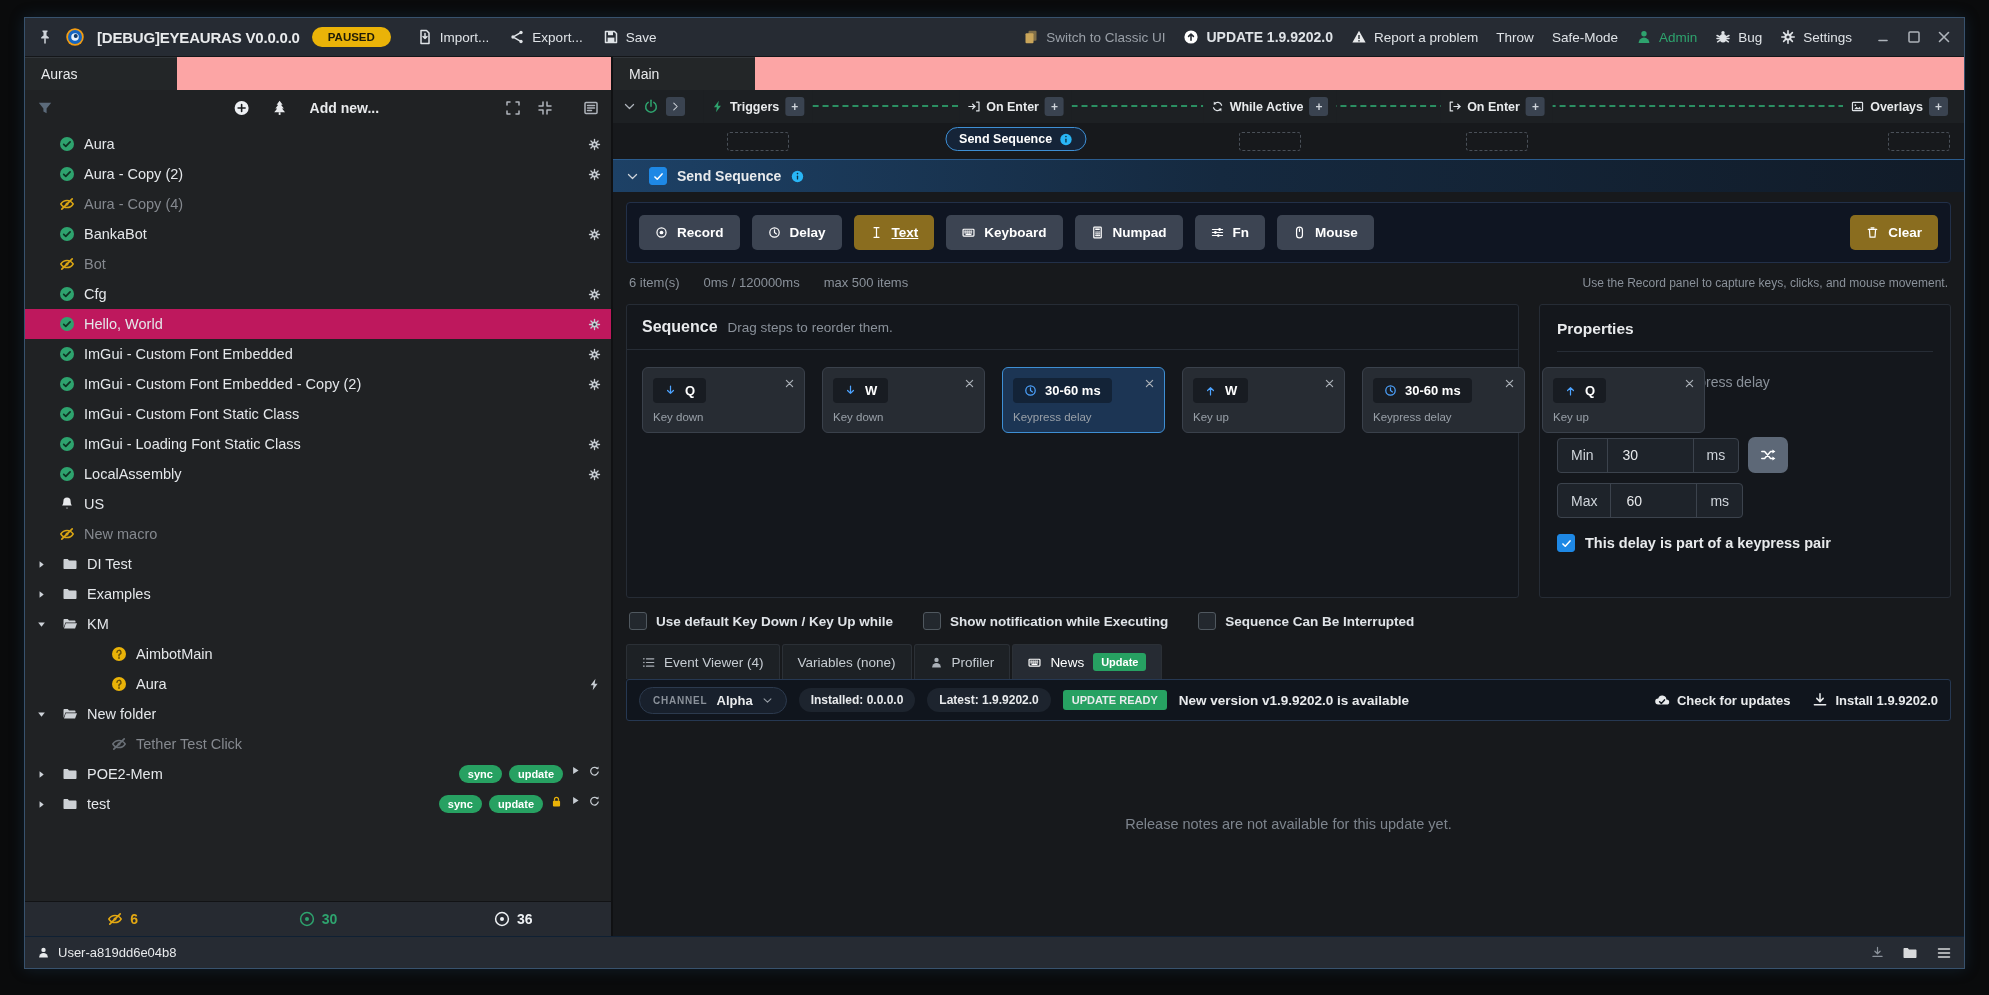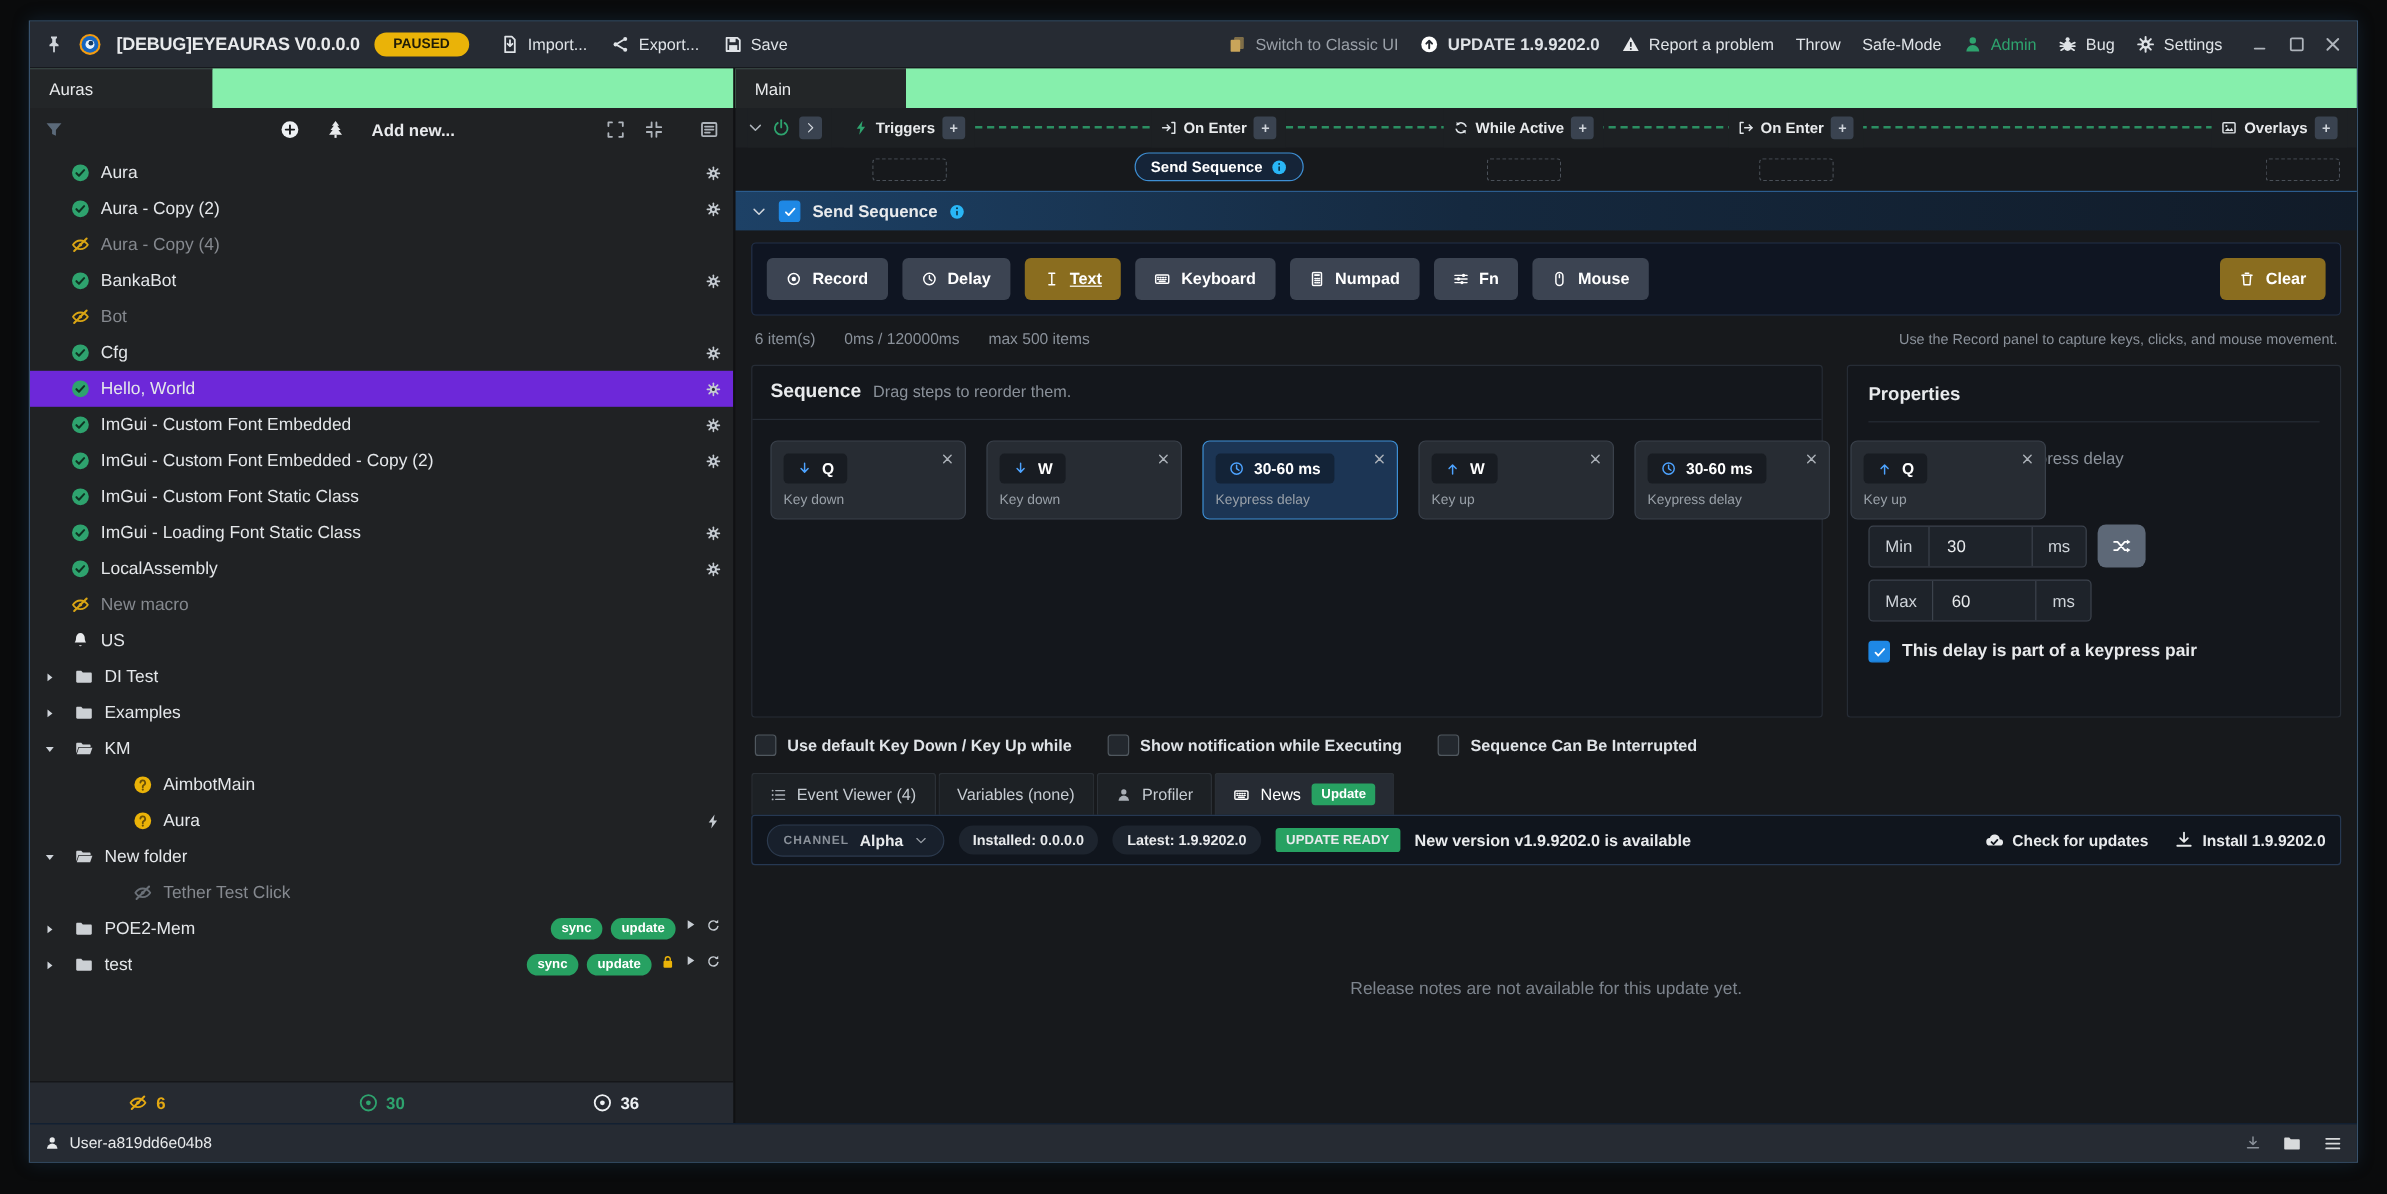--- a/index.html
+++ b/index.html
@@ -15,32 +15,32 @@
   .badge-paused{background:#eab308;color:#201c07;font-weight:bold;font-size:11.5px;padding:4px 16px;border-radius:11px;cursor:pointer}
   .tb-btn{display:flex;align-items:center;gap:7px;font-size:13.5px;color:#dfe3e7;cursor:pointer;white-space:nowrap}
   .tb-right{margin-left:auto;display:flex;align-items:center;gap:18px}
   .tb-muted{color:#9aa0a8}
   .tb-bold{font-weight:bold;font-size:14px}
   .tb-admin{color:#2ea36e}
   .winctl{display:flex;align-items:center;gap:14px;margin-left:6px;color:#aeb4bb}
   
   .content{flex:1;display:flex;min-height:0}
   .sidebar{width:586px;flex:0 0 auto;display:flex;flex-direction:column;background:#202224;border-right:2px solid #101113}
-  .tabstrip{height:33px;background:#86efac;display:flex;align-items:stretch;flex:0 0 auto}
+  .tabstrip{height:33px;background:#fca5a5;display:flex;align-items:stretch;flex:0 0 auto}
   .tab-active{background:#232628;font-size:14px;display:flex;align-items:center;padding:0 16px;min-width:120px;border-top:1px solid #32363a;cursor:pointer}
   .side-toolbar{height:36px;display:flex;align-items:center;padding:0 12px;gap:8px;flex:0 0 auto;position:relative}
   .addnew{position:absolute;left:50%;transform:translateX(-58%);display:flex;align-items:center;gap:22px;font-weight:bold;font-size:14px;cursor:pointer}
   .side-tools{margin-left:auto;display:flex;gap:16px;color:#aeb4bb}
   .tree{flex:1;overflow:hidden;padding-top:3px}
   .row{height:30px;display:flex;align-items:center;padding:0 10px 0 34px;gap:9px;font-size:14.5px;color:#e4e7ea;cursor:pointer;white-space:nowrap}
   .row.has-arrow{padding-left:11px}
   .row.child{padding-left:86px}
   .row .arr{width:17px;display:flex;color:#cfd4da}
   .row.dim{color:#85898f}
-  .row.sel{background:#6d28d9}
+  .row.sel{background:#be185d}
   .row .lbl{overflow:hidden;text-overflow:ellipsis}
   .row .rgt{margin-left:auto;display:flex;align-items:flex-start;gap:7px;color:#c6ccd2}
   .badge-g{background:#27a162;color:#fff;font-weight:bold;font-size:11px;padding:3px 9px;border-radius:9px}
   .counts{height:34px;background:#262a31;border-top:1px solid #121315;display:flex;align-items:center;flex:0 0 auto}
   .cnt{flex:1;display:flex;align-items:center;justify-content:center;gap:7px;font-weight:bold;font-size:14px}
   
   .main{flex:1;display:flex;flex-direction:column;min-width:0;background:#17191c}
   .main-tab{background:#232628;font-size:14px;display:flex;align-items:center;padding:0 16px;min-width:110px;border-top:1px solid #32363a;cursor:pointer}
   .pipeline{height:33px;background:#1d2023;position:relative;flex:0 0 auto}
   .dashline{position:absolute;left:100px;right:10px;top:15px;border-top:2px dashed #2ea36e;opacity:.85}
@@ -527,38 +527,38 @@
                     <rect x="7.2" y="1" width="1.6" height="14" rx=".8" transform="rotate(45 8 8)"></rect>
                     <rect x="7.2" y="1" width="1.6" height="14" rx=".8" transform="rotate(90 8 8)"></rect>
                     <rect x="7.2" y="1" width="1.6" height="14" rx=".8" transform="rotate(135 8 8)"></rect>
                     <circle cx="8" cy="8" r="3.6"></circle>
                   </g>
                   <circle cx="8" cy="8" r="1.6" fill="#262b33"></circle>
                 </svg>
               </span>
             </span>
           </div>
+          <div class="row">
+            <span class="ic" style="color: rgb(232, 234, 236);">
+              <svg viewBox="0 0 16 16">
+                <path d="M8 1.6a3.6 3.6 0 0 0-3.6 3.6c0 3.2-1.3 4.3-1.3 4.3h9.8s-1.3-1.1-1.3-4.3A3.6 3.6 0 0 0 8 1.6z" fill="currentColor"></path>
+                <path d="M6.8 11.8a1.3 1.3 0 0 0 2.4 0z" fill="currentColor"></path>
+              </svg>
+            </span>
+            <span class="lbl">US</span>
+          </div>
           <div class="row dim">
             <span class="ic" style="color: rgb(217, 165, 20);">
               <svg viewBox="0 0 16 16">
                 <path d="M1.8 8s2.3-3.6 6.2-3.6S14.2 8 14.2 8s-2.3 3.6-6.2 3.6S1.8 8 1.8 8z" stroke="currentColor" fill="none" stroke-width="1.5" stroke-linecap="round" stroke-linejoin="round"></path>
                 <circle cx="8" cy="8" r="1.5" fill="currentColor"></circle>
                 <path d="M2.8 13.2L13.2 2.8" stroke="currentColor" stroke-width="1.7" stroke-linecap="round"></path>
               </svg>
             </span>
             <span class="lbl">New macro</span>
-          </div>
-          <div class="row">
-            <span class="ic" style="color: rgb(232, 234, 236);">
-              <svg viewBox="0 0 16 16">
-                <path d="M8 1.6a3.6 3.6 0 0 0-3.6 3.6c0 3.2-1.3 4.3-1.3 4.3h9.8s-1.3-1.1-1.3-4.3A3.6 3.6 0 0 0 8 1.6z" fill="currentColor"></path>
-                <path d="M6.8 11.8a1.3 1.3 0 0 0 2.4 0z" fill="currentColor"></path>
-              </svg>
-            </span>
-            <span class="lbl">US</span>
           </div>
           <div class="row has-arrow">
             <span class="arr" style="width: 17px;">
               <svg viewBox="0 0 16 16" style="width: 11px;">
                 <path d="M5.2 3.2l6 4.8-6 4.8z" fill="currentColor"></path>
               </svg>
             </span>
             <span class="ic" style="color: rgb(204, 208, 212);">
               <svg viewBox="0 0 16 16">
                 <path d="M1.5 4c0-.6.4-1 1-1h3.2L7 4.4h6.5c.6 0 1 .4 1 1v6.6c0 .6-.4 1-1 1h-11c-.6 0-1-.4-1-1z" fill="currentColor"></path>

